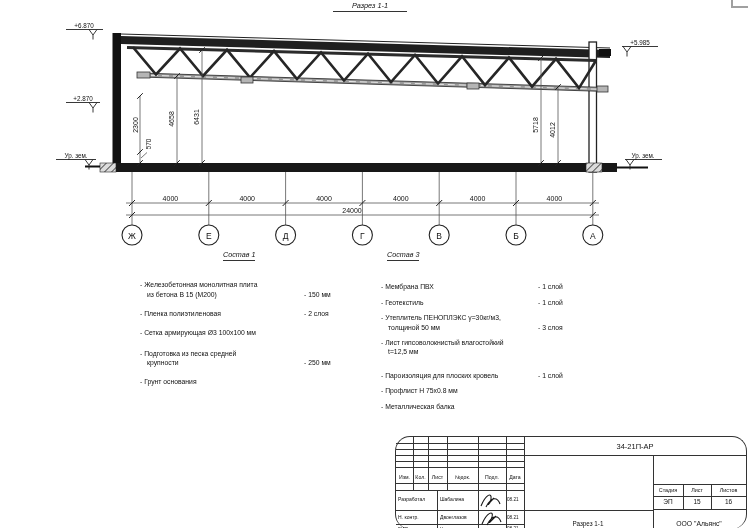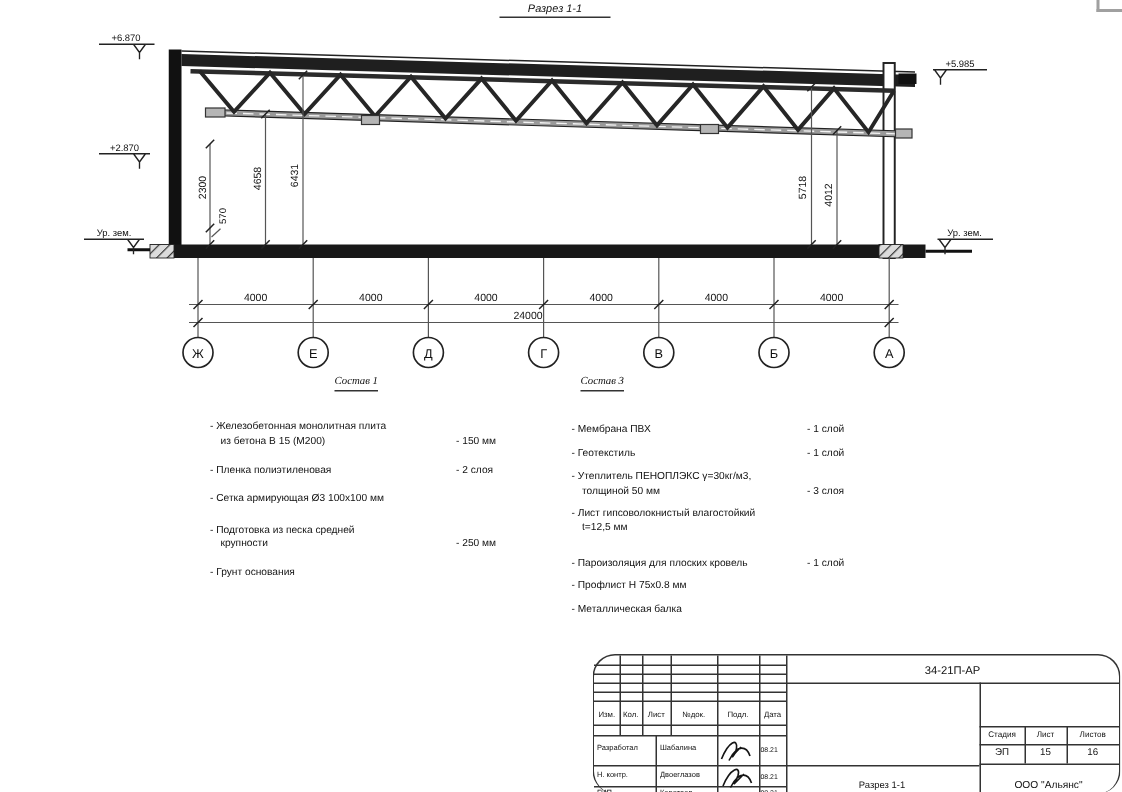--- a/index.html
+++ b/index.html
@@ -9,21 +9,21 @@
   
   #section-title{left:333px;top:1px;width:74px;text-align:center;font-style:italic;
                  font-size:7.3px;border-bottom:1px solid #333;padding-bottom:1px;}
   
   #corner-mark{left:731px;top:0;width:15px;height:6px;border-left:2px solid #a0a0a0;border-bottom:2px solid #a0a0a0;}
   
   .comp{font-size:6.8px;line-height:9.4px;}
   #comp1{left:140px;top:250px;width:210px;}
   #comp2{left:381px;top:250px;width:215px;}
   .comp-title{display:inline-block;font-style:italic;font-size:7.2px;border-bottom:1px solid #333;
-              padding-bottom:1px;margin-bottom:19px;font-family:Liberation Serif, serif;}
+              padding-bottom:1px;margin-bottom:19px;}
   #comp1 .comp-title{margin-left:83px;}
   #comp2 .comp-title{margin-left:6px;margin-bottom:21px;}
   .comp-item{position:relative;margin-bottom:9.5px;}
   #comp2 .comp-item{margin-bottom:6px;}
   #comp1 .comp-item:nth-of-type(4){margin-bottom:12px;}
   #comp2 .comp-item:nth-of-type(5){margin-bottom:14px;}
   .comp-l2{padding-left:7px;}
   #comp1 .comp-val{position:absolute;left:164px;bottom:0;}
   #comp2 .comp-val{position:absolute;left:157px;bottom:0;}
   

